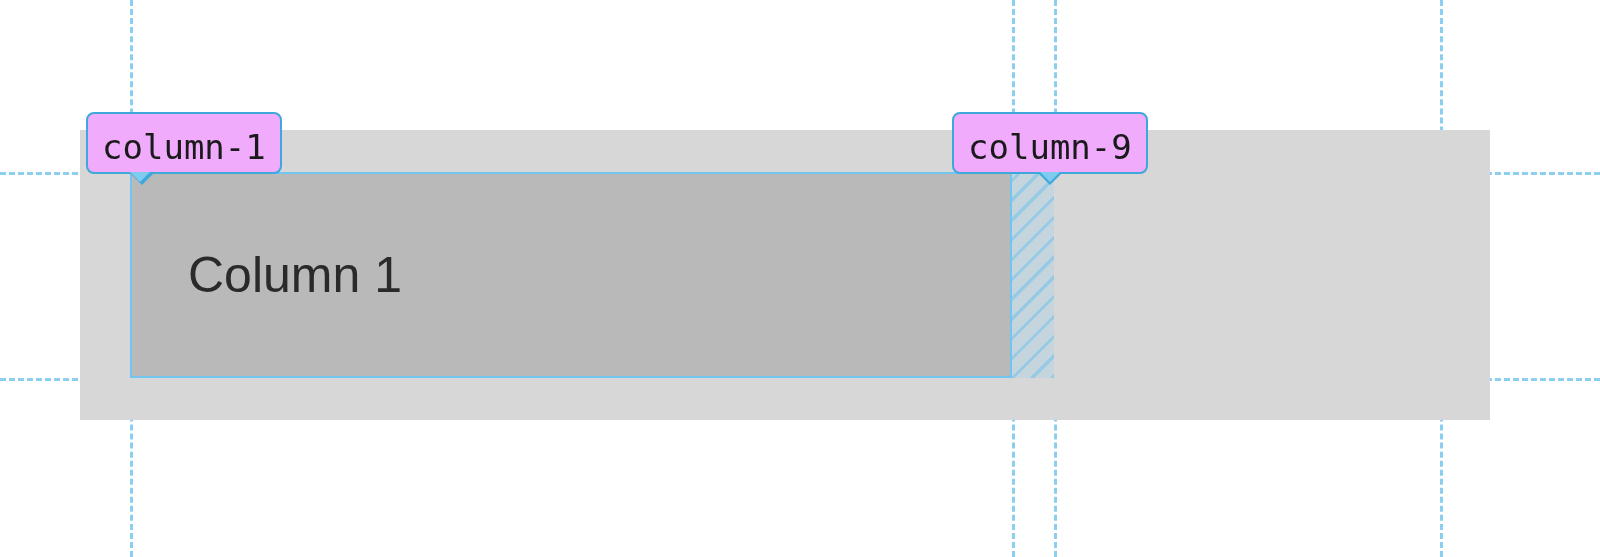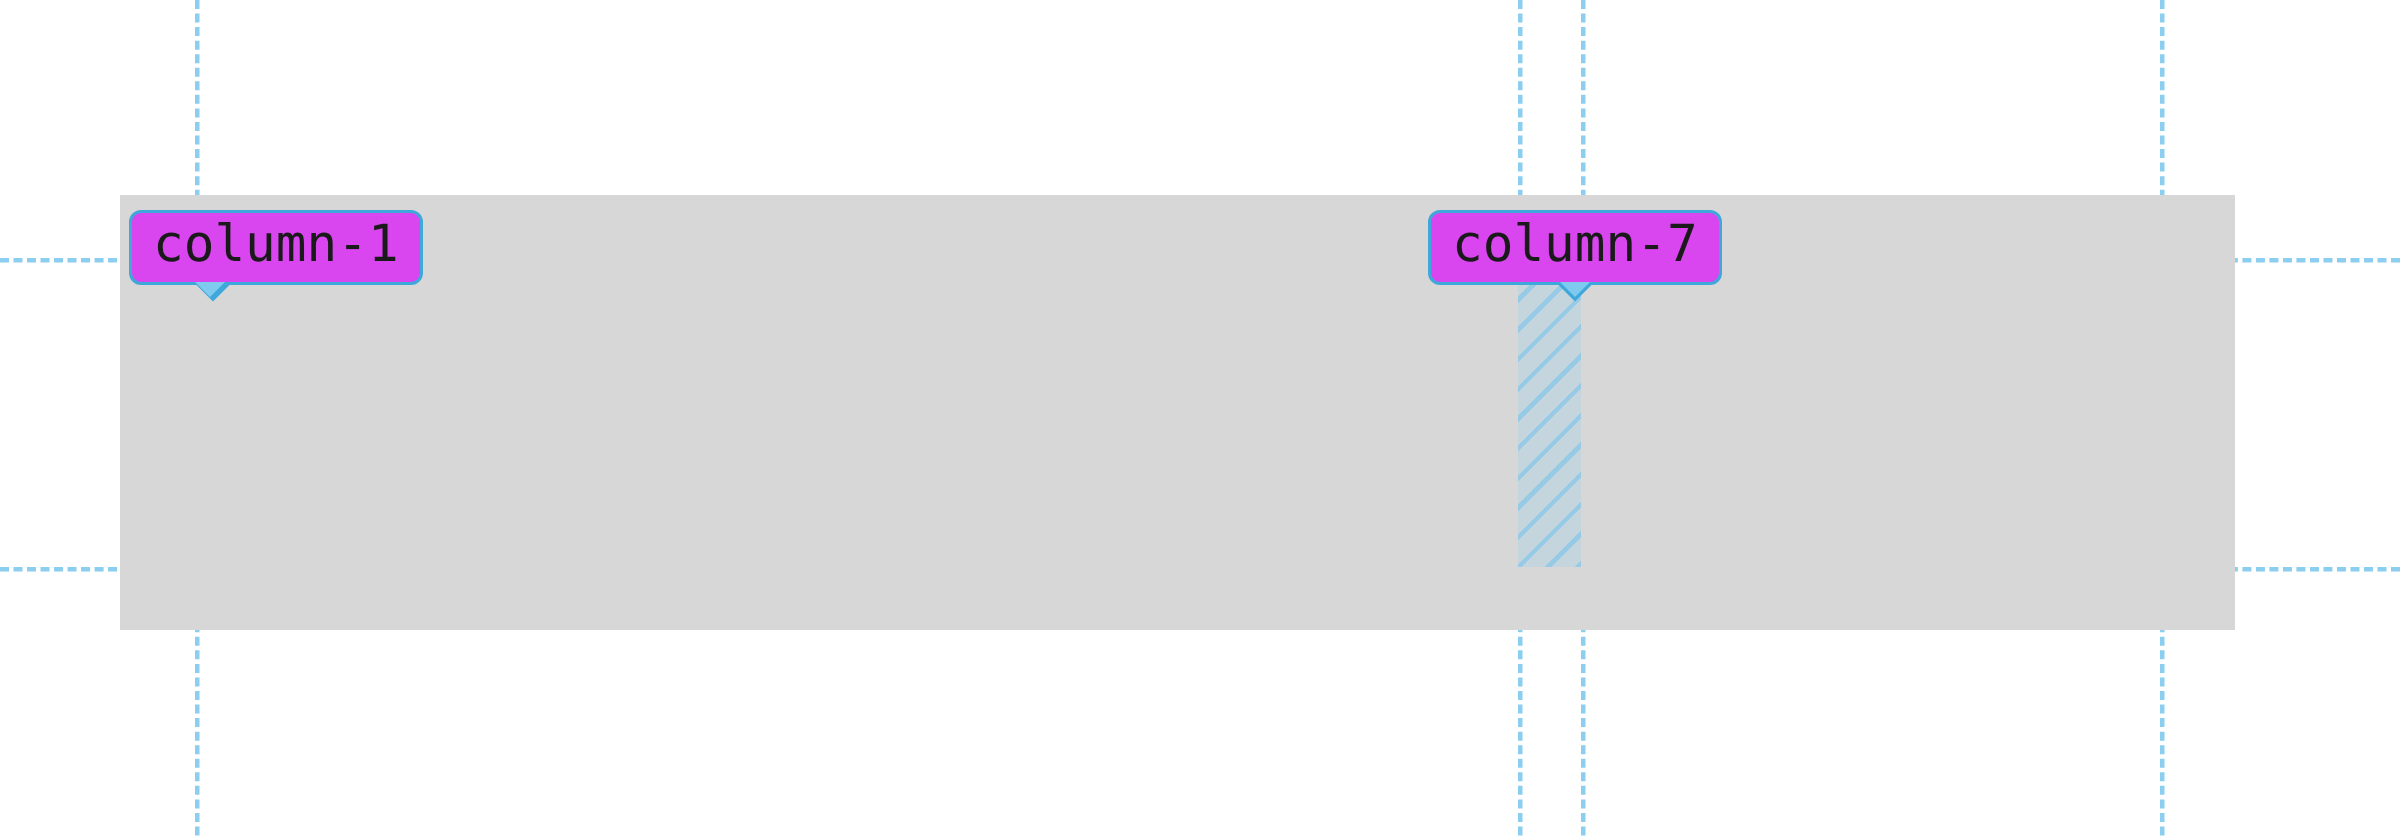--- a/index.html
+++ b/index.html
@@ -70,29 +70,28 @@
         rgba(120, 195, 235, 0.6) 3px,
         transparent 3px,
         transparent 14px
       );
       pointer-events: none;
     }
     
     
     .label-tag {
       position: absolute;
-      background: #d946ef;
+      background: #f0abfc;
       border: 2px solid #3fa8db;
       border-radius: 8px;
-      padding: 1px 14px 5px 14px;
+      padding: 13px 14px 5px 14px;
       font-family: ui-monospace, "SF Mono", Menlo, Consolas, monospace;
       font-size: 34px;
       color: #1a1a1a;
       white-space: nowrap;
-      margin-top: 28px;
     }
     
     .label-tag::after {
       content: "";
       position: absolute;
       left: 50%;
       bottom: -10px;
       transform: translateX(-50%);
       width: 0;
       height: 0;
@@ -149,18 +148,21 @@
 
 <div class="guide-line-h h-top"></div>
 <div class="guide-line-h h-bottom"></div>
 
 <div class="guide-line-v v-col1-left"></div>
 <div class="guide-line-v v-gap-left"></div>
 <div class="guide-line-v v-col2-left"></div>
 <div class="guide-line-v v-col2-right"></div>
 
 <div class="grid-container">
+  <div class="col-cell">
+    <span>Column 1</span>
+  </div>
 </div>
 
 <div class="gap-hatch gap-pos"></div>
 
 <div class="label-tag tag-col1">column-1</div>
-<div class="label-tag tag-col2">column-7</div>
+<div class="label-tag tag-col2">column-9</div>
 
 </body></html>

